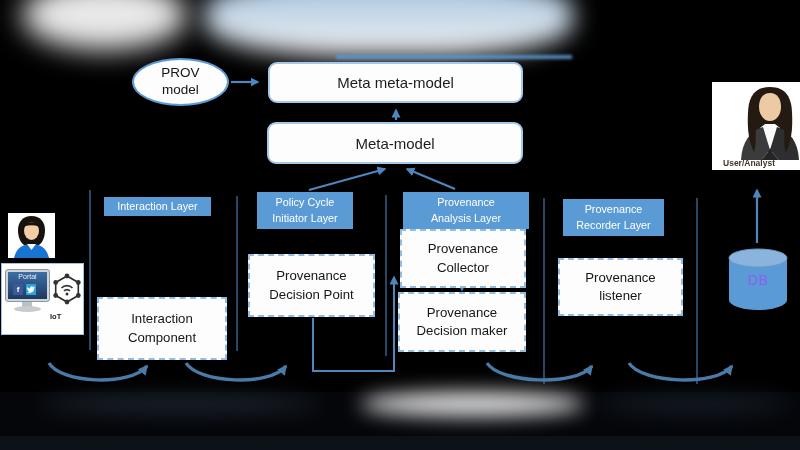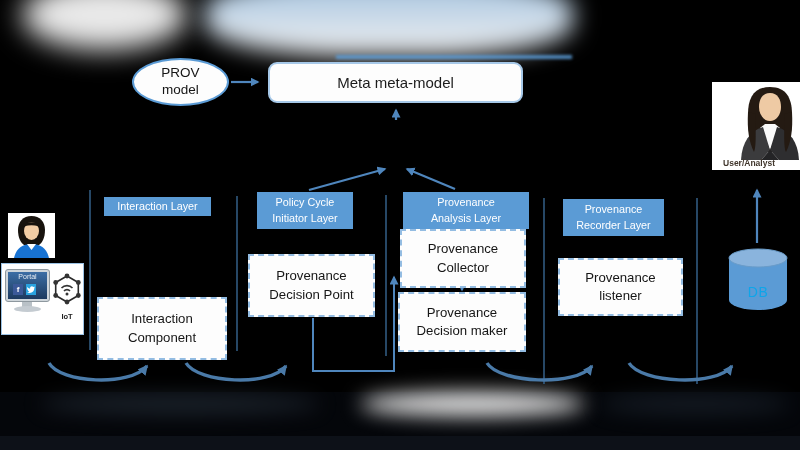--- a/index.html
+++ b/index.html
@@ -28,22 +28,22 @@
         text-align:center;box-sizing:border-box;}
   .pre{white-space:pre-line;}
   .metabox{background:#fdfdfd;border:2.5px solid #a6c8e8;border-radius:9px;
         color:#1c1c1c;font-size:15px;}
   .ellipse{background:#fdfdfd;border:2.5px solid #5b9bd5;border-radius:50%;
         color:#161616;font-size:13.5px;line-height:1.25;}
   .hdr{background:#5b9bd5;color:#fff;font-size:10.8px;line-height:1.45;}
   .wbox{background:#fdfdfd;border:2px dashed #93bce2;color:#161616;font-size:13.2px;line-height:1.4;}
   
   .dbwrap{position:absolute;left:728px;top:248px;width:60px;height:64px;z-index:3;}
-  .dblabel{position:absolute;left:0;top:24px;width:60px;text-align:center;color:#0ea5e9;
-        font-size:14px;letter-spacing:.5px;margin-top:12px;}
+  .dblabel{position:absolute;left:0;top:24px;width:60px;text-align:center;color:#8b5cf6;
+        font-size:14px;letter-spacing:.5px;}
   
   .useranalyst{position:absolute;left:712px;top:82px;width:74px;height:88px;background:#fff;z-index:3;padding-left:21px;}
   .caption{position:absolute;left:0;top:76px;width:74px;text-align:center;font-size:8.5px;
         color:#41362c;font-weight:bold;}
   .avatar-sm{position:absolute;left:8px;top:213px;width:47px;height:45px;background:#fff;z-index:3;}
   .portalbox{position:absolute;left:1px;top:263px;width:83px;height:72px;background:#fff;
         border:1.5px solid #9cc3e5;box-sizing:border-box;z-index:3;}
   .monitor{position:absolute;left:3px;top:5px;width:45px;height:33px;background:#cfd6db;
         border:1px solid #8e989f;border-radius:3px;box-sizing:border-box;}
   .screen{position:absolute;left:2px;top:2px;right:2px;bottom:2px;
@@ -51,21 +51,21 @@
   .portal-label{position:absolute;left:0;top:1px;width:100%;text-align:center;color:#e8eef4;
         font-size:7px;}
   .fb{position:absolute;left:5px;top:12px;width:10px;height:11px;background:#3b5998;color:#fff;
         font-size:8px;font-weight:bold;display:flex;align-items:center;justify-content:center;}
   .tw{position:absolute;left:18px;top:12px;width:10px;height:11px;background:#2aa3e0;
         display:flex;align-items:center;justify-content:center;}
   .stand-neck{position:absolute;left:20px;top:38px;width:10px;height:5px;background:#b9c1c7;}
   .stand-base{position:absolute;left:12px;top:42px;width:27px;height:6px;background:#c4cbd1;
         border-radius:50%;}
   .iotwrap{position:absolute;left:48px;top:8px;width:34px;height:52px;}
-  .iot-label{position:absolute;left:0;top:40px;width:34px;text-align:center;color:#222;
+  .iot-label{position:absolute;left:0;top:40px;width:34px;color:#222;
         font-size:7.5px;font-weight:bold;}
 </style>
 </head>
 <body>
 
 <div class="stage">
 
   <div class="topblur">
     <div class="blobA"></div>
     <div class="blobB"></div>
@@ -110,20 +110,21 @@
       <path d="M49,363 C60,383 130,387 147,366" marker-end="url(#ah2)"></path>
       <path d="M186,363 C198,383 270,387 286,366" marker-end="url(#ah2)"></path>
       <path d="M487,363 C499,383 576,387 592,366" marker-end="url(#ah2)"></path>
       <path d="M629,363 C641,383 716,387 732,366" marker-end="url(#ah2)"></path>
     </g>
   </svg>
 
   <div class="node ellipse pre" style="left:132px;top:58px;width:97px;height:48px;">PROV
 model</div>
   <div class="node metabox" style="left:268px;top:62px;width:255px;height:41px;">Meta meta-model</div>
+  <div class="node metabox" style="left:267px;top:122px;width:256px;height:42px;">Meta-model</div>
 
   <div class="node hdr" style="left:104px;top:197px;width:107px;height:19px;">Interaction Layer</div>
   <div class="node hdr pre" style="left:257px;top:192px;width:96px;height:37px;">Policy Cycle
 Initiator Layer</div>
   <div class="node hdr pre" style="left:403px;top:192px;width:126px;height:37px;">Provenance
 Analysis  Layer</div>
   <div class="node hdr pre" style="left:563px;top:199px;width:101px;height:37px;">Provenance
 Recorder Layer</div>
 
   <div class="node wbox pre" style="left:97px;top:255px;width:130px;height:63px;margin-top:42px;">Interaction

